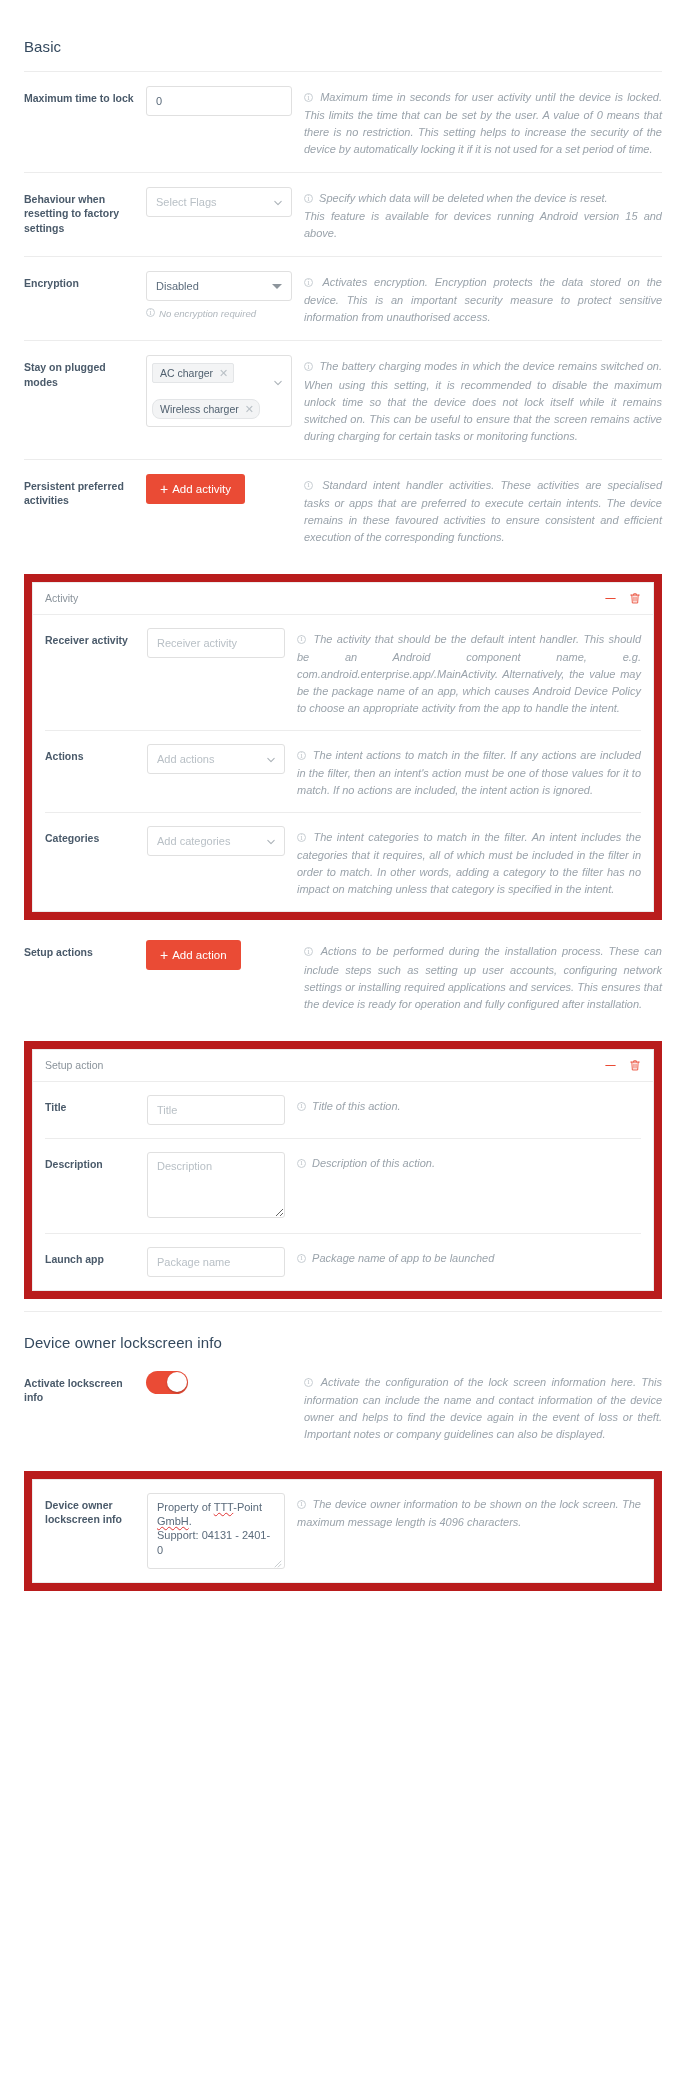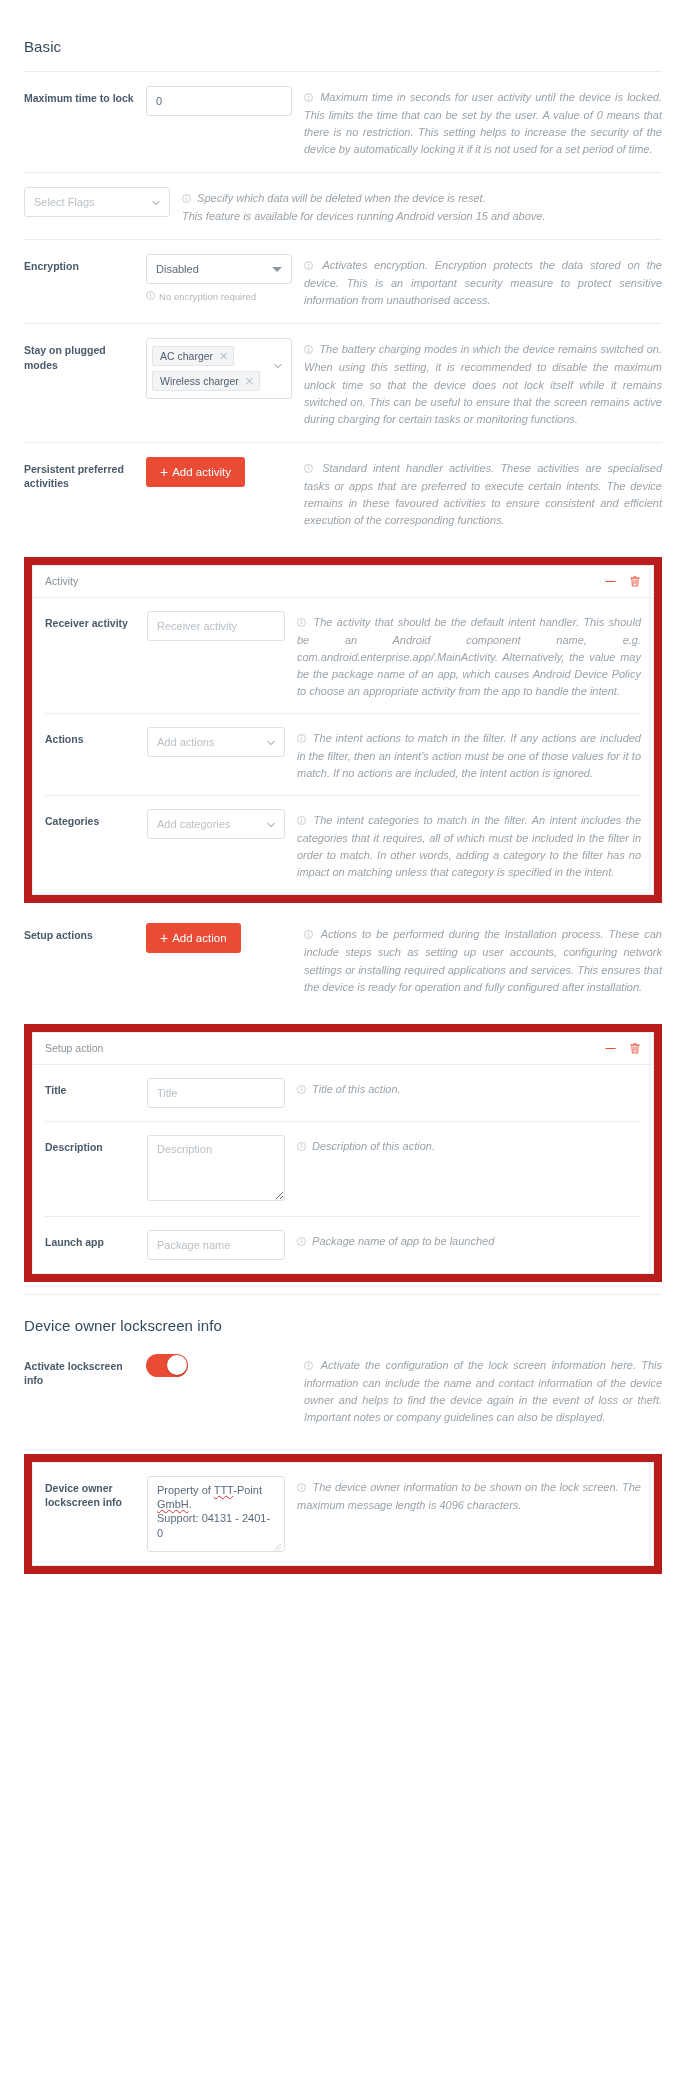--- a/index.html
+++ b/index.html
@@ -156,33 +156,34 @@
     display: inline-flex;
     align-items: center;
     background: #f3f4f5;
     border: 1px solid #e3e5e7;
     border-radius: 2px;
     font-size: 10.5px;
     color: #50606f;
     padding: 3px 5px 3px 7px;
     margin: 2px 0;
   }
-  .chip + .chip { margin-top: 3px; }
+  .chip + .chip { margin-top: 14px; border-radius: 8px; }
   .chip .x {
     margin-left: 6px;
     color: #b9c0c6;
     font-size: 11px;
     line-height: 1;
     font-weight: 300;
   }
 
   
   .subnote {
     margin-top: 7px;
     font-size: 9.6px;
+    font-style: italic;
     color: #b0b7bd;
     display: flex;
     align-items: flex-start;
     gap: 4px;
     white-space: nowrap;
   }
 
   
   .btn-red {
     display: inline-flex;
@@ -298,20 +299,21 @@
     <div class="ctl">
       <input class="inp" value="0" style="">
     </div>
     <div class="hlp">
       <span class="info-i"><i class="icirc"></i></span>
       <span>Maximum time in seconds for user activity until the device is locked. This limits the time that can be set by the user. A value of 0 means that there is no restriction. This setting helps to increase the security of the device by automatically locking it if it is not used for a set period of time.</span>
     </div>
   </div>
 
   <div class="row">
+    <div class="lbl">Behaviour when resetting to factory settings</div>
     <div class="ctl">
       <div class="sel placeholder">
         <span>Select Flags</span>
         <span class="chev">
           <svg width="8" height="8" viewBox="0 0 10 6">
               <path d="M1 1l4 4 4-4" fill="none" stroke="#aab1b7" stroke-width="1.3" stroke-linecap="round" stroke-linejoin="round"></path>
             </svg>
         </span>
       </div>
     </div>

